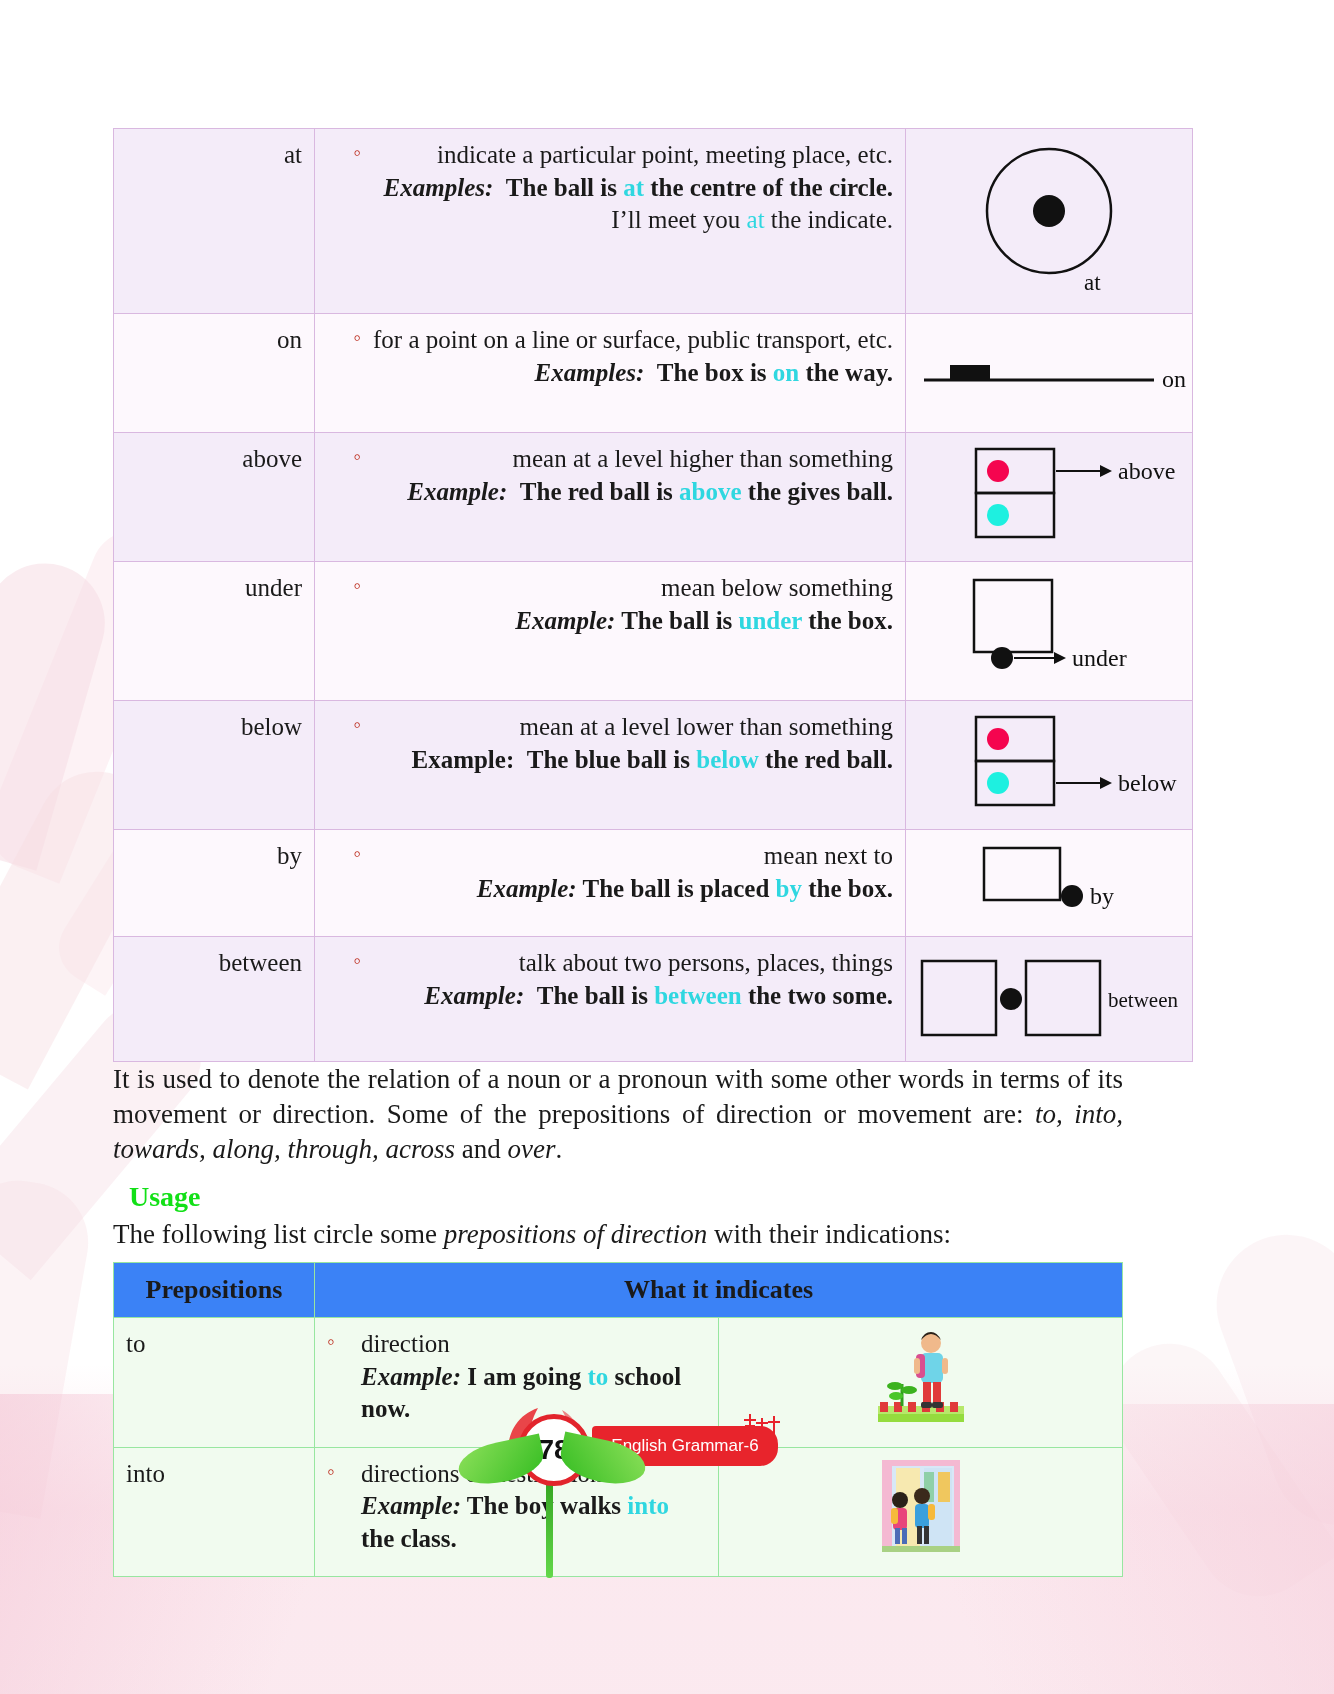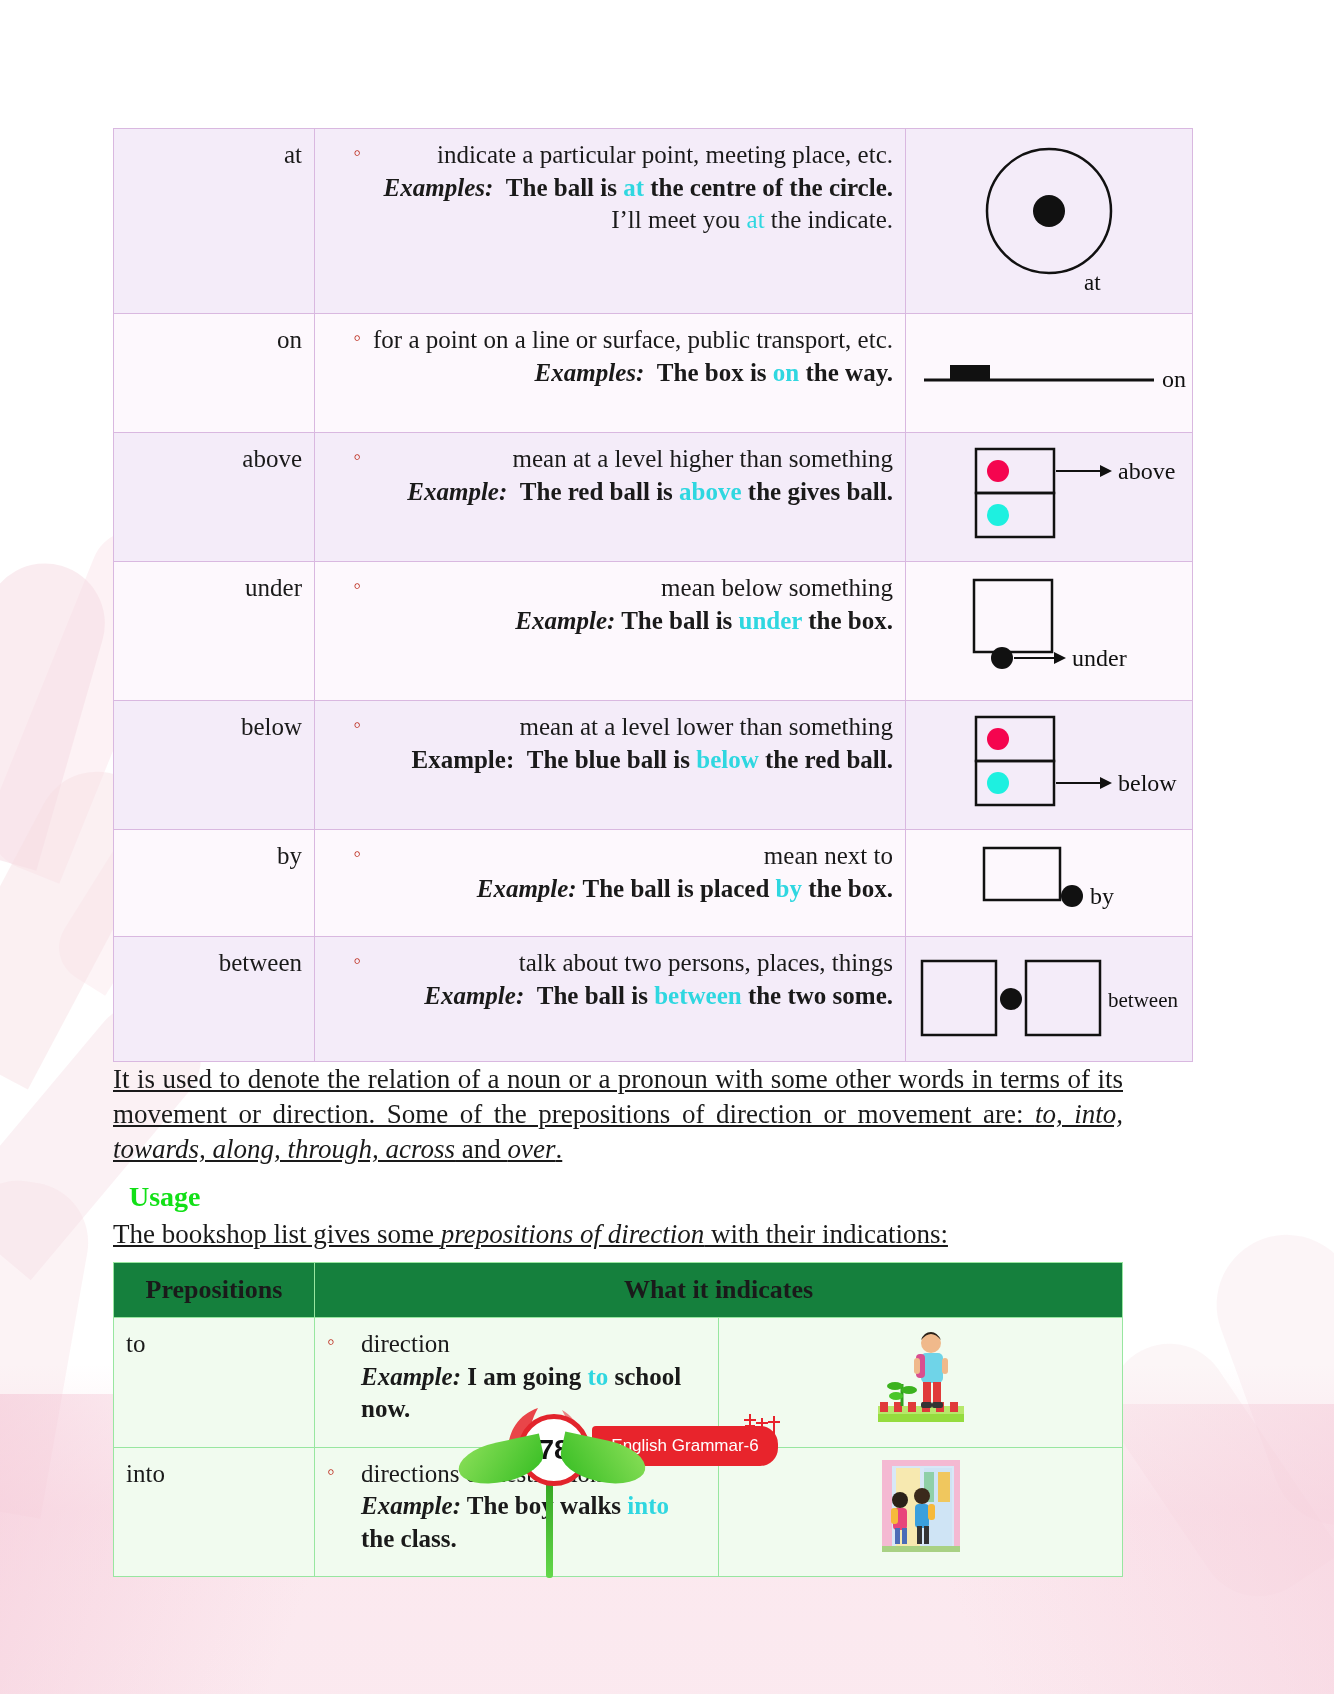--- a/index.html
+++ b/index.html
@@ -116,41 +116,40 @@
     color: #12e017;
     font-size: 28px;
     font-weight: bold;
     margin: 14px 0 4px 16px;
   }
   p.body {
     font-size: 27px;
     line-height: 1.30;
     margin: 0 0 2px 0;
     text-align: justify;
-    text-decoration: underline;
   }
   p.body.nj { text-align: left; }
   p.body i { font-style: italic; }
 
   
   table.dir-table {
     width: 1010px;
     border-collapse: collapse;
     table-layout: fixed;
     margin-top: 10px;
     font-size: 25px;
     line-height: 1.30;
   }
   table.dir-table td, table.dir-table th {
     border: 1px solid #98e6a0;
     vertical-align: top;
     background: #f1fbef;
   }
   table.dir-table th {
-    background: #15803d;
+    background: #3b82f6;
     font-weight: bold;
     font-size: 26px;
     padding: 10px 6px;
     text-align: center;
   }
   table.dir-table td { padding: 10px 12px 14px 12px; }
   th.g-word { width: 188px; }
   td.g-word { width: 188px; }
   td.g-desc { width: 618px; padding-left: 18px; }
   td.g-fig  { width: 200px; padding: 4px; text-align: center; background:#f7fdf5; }
@@ -409,21 +408,21 @@
   </tr>
 
   </tbody>
 </table>
 
 
 <p class="body"><span>It is used to denote the relation of a noun or a pronoun with some other words in terms of its movement or direction. Some of the prepositions of direction or movement are: </span><i>to, into, towards, along, through, across</i><span> and </span><i>over</i><span>.</span></p>
 
 <h3 class="green-head">Usage</h3>
 
-<p class="body nj"><span>The bookshop list gives some </span><i>prepositions of direction</i><span> with their indications:</span></p>
+<p class="body nj"><span>The following list circle some </span><i>prepositions of direction</i><span> with their indications:</span></p>
 
 <table class="dir-table">
   <thead>
     <tr>
       <th class="g-word">Prepositions</th>
       <th colspan="2">What it indicates</th>
     </tr>
   </thead>
   <tbody>
 

